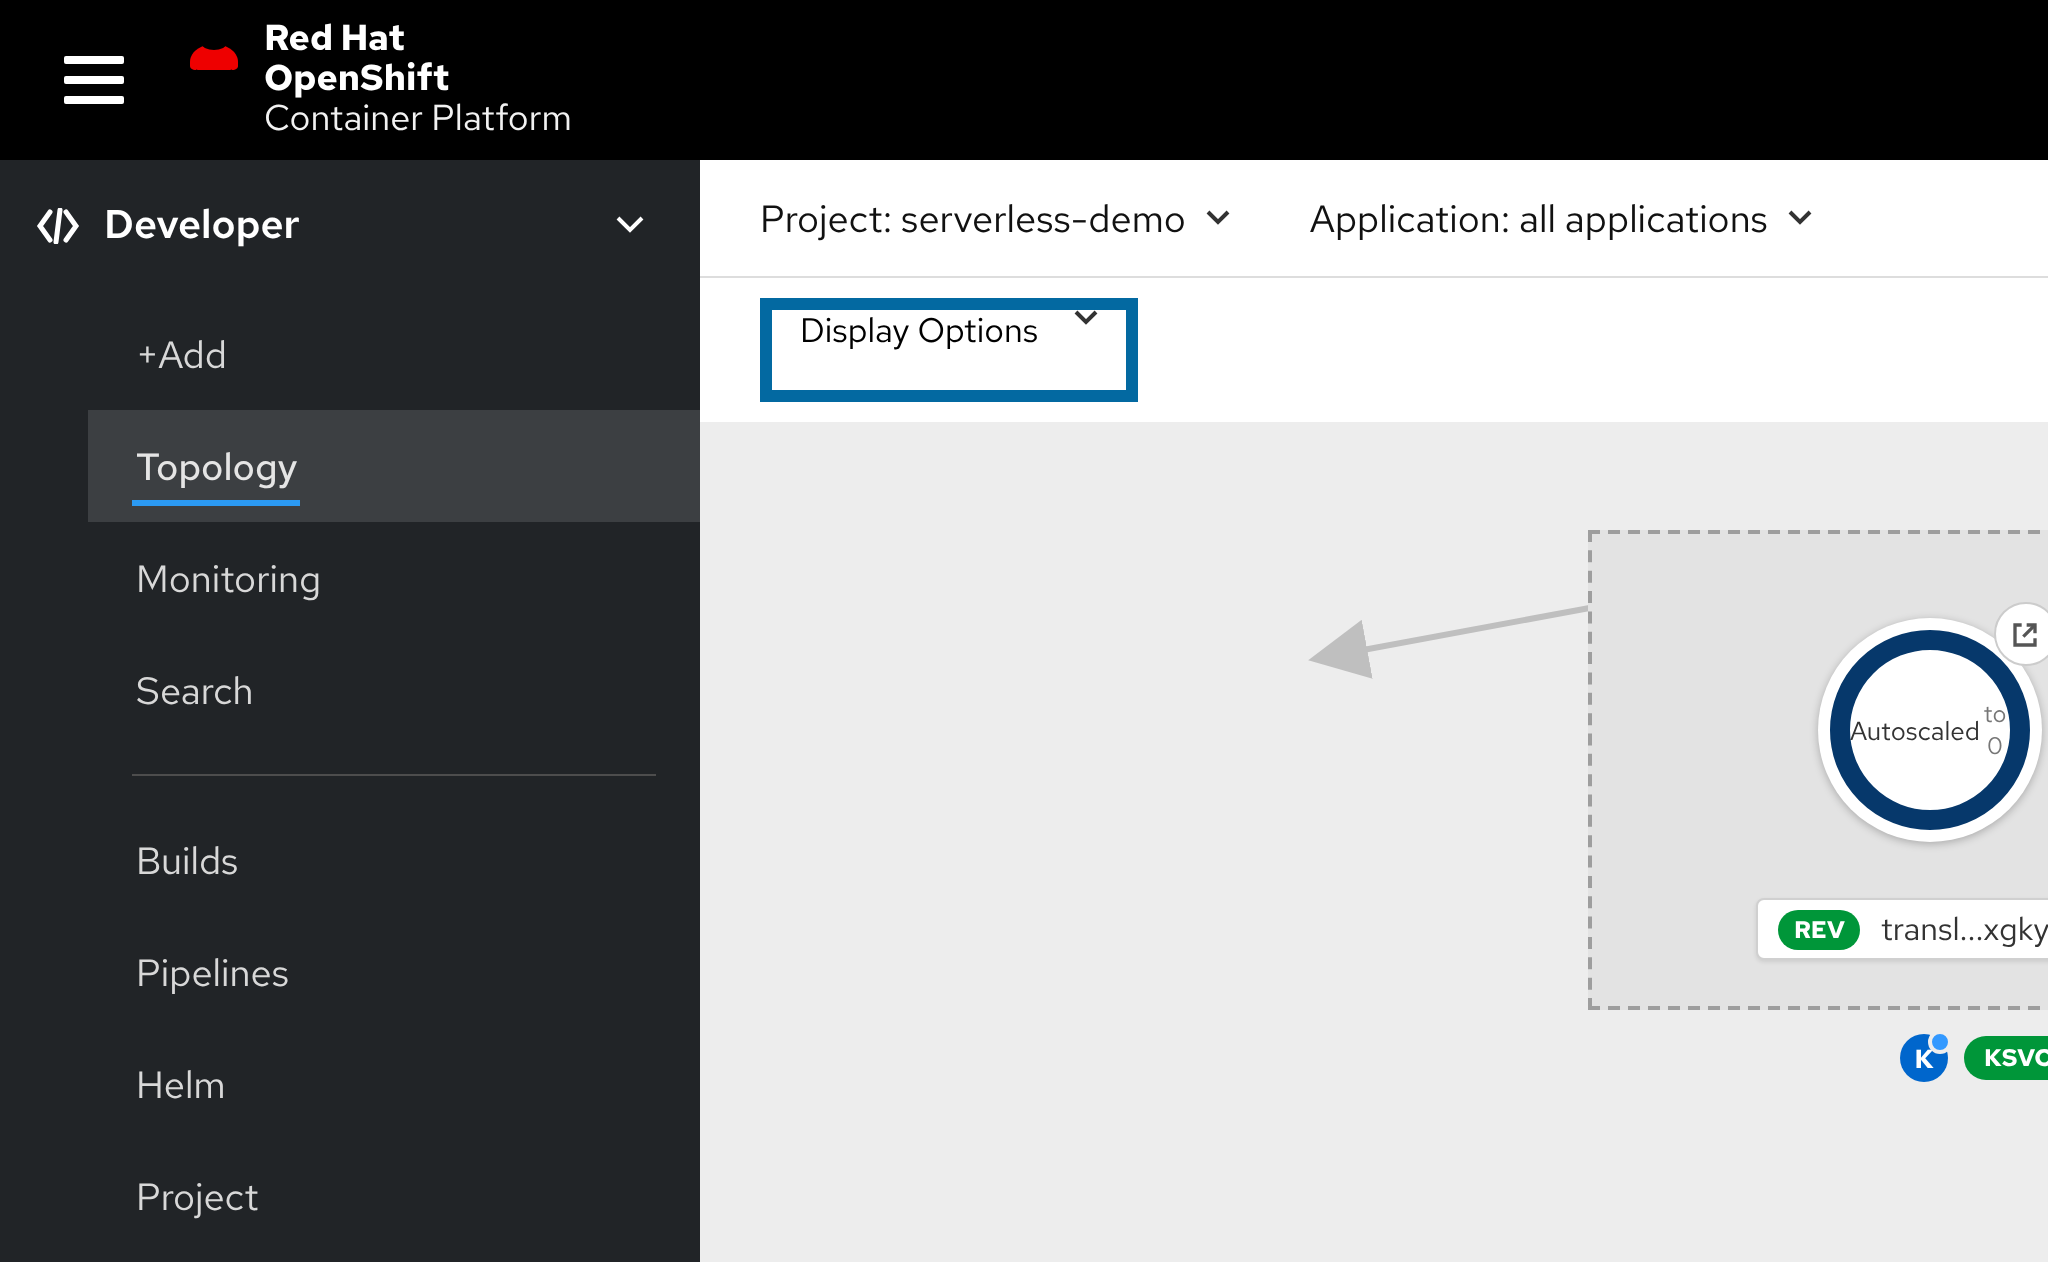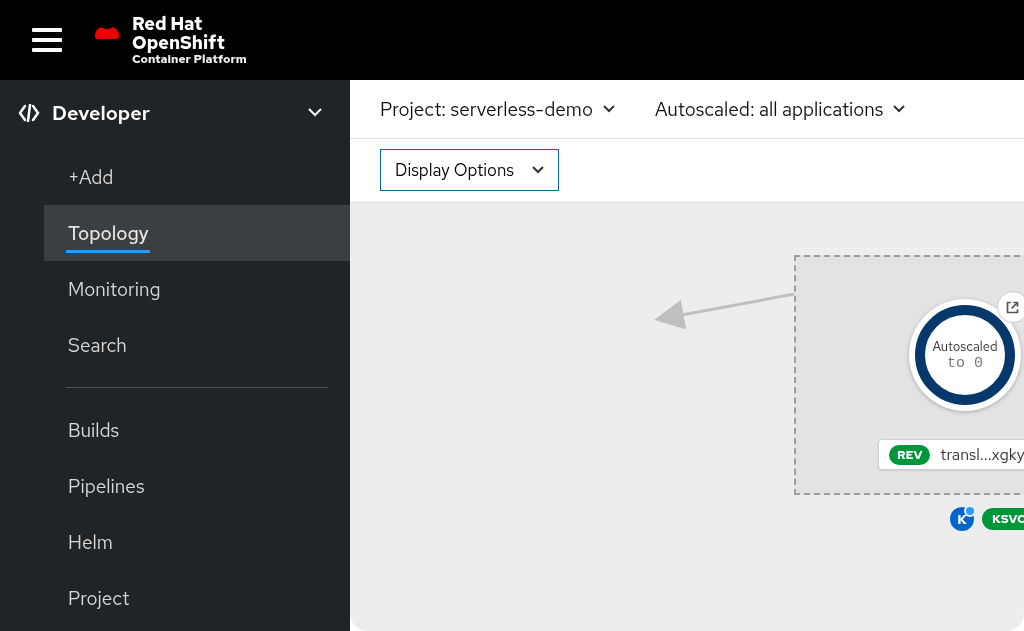--- a/index.html
+++ b/index.html
@@ -7,48 +7,48 @@
 
   
   .header{background:#000;height:80px;display:flex;align-items:center;padding-left:32px;}
   .hamburger{width:30px;height:24px;display:flex;flex-direction:column;justify-content:space-between;cursor:pointer;}
   .hamburger span{display:block;height:4px;background:#fff;border-radius:1px;}
   .brand{display:flex;align-items:flex-start;margin-left:30px;}
   .rh-hat{margin-top:6px;}
   .brand-text{color:#fff;margin-left:10px;line-height:1.1;}
   .brand-line1{font-weight:700;font-size:18px;}
   .brand-line1 .os{font-weight:700;}
-  .brand-line2{font-size:12px;font-weight:700;opacity:.95;}
+  .brand-line2{font-size:18px;font-weight:400;opacity:.95;}
 
   
   .shell{display:flex;height:calc(100% - 80px);}
   .sidebar{width:350px;background:#212427;color:#fff;}
   .persp{height:65px;display:flex;align-items:center;padding:0 28px 0 18px;justify-content:space-between;cursor:pointer;}
   .persp-left{display:flex;align-items:center;gap:12px;font-size:20px;font-weight:600;}
   .nav{padding-top:4px;margin-left:44px;}
   .nav-item{height:56px;display:flex;align-items:center;padding-left:24px;font-size:19px;color:#d8d8d8;cursor:pointer;}
   .nav-item.active{background:#3c3f42;color:#e5e5e5;position:relative;font-weight:500;}
   .nav-item.active::after{content:"";position:absolute;left:22px;bottom:8px;width:84px;height:3px;background:#2b9af3;}
   .nav-sep{border-top:1px solid #4d4d4d;margin:14px 22px;}
 
   
-  .content{flex:1;display:flex;flex-direction:column;background:#ededed;border-radius:18px;}
+  .content{flex:1;display:flex;flex-direction:column;background:#ededed;}
   .toolbar{background:#fff;border-bottom:1px solid #ddd;height:58px;display:flex;align-items:center;gap:40px;padding:0 30px;font-size:19px;color:#111;}
   .tb-item{display:flex;align-items:center;gap:10px;cursor:pointer;}
   .subbar{background:#fff;padding:10px 30px;}
-  .disp-btn{border:1px solid #0369a1;background:#fff;height:40px;display:inline-flex;align-items:center;padding:0 14px;font-size:17px;gap:18px;cursor:pointer;}
+  .disp-btn{border:6px solid #0369a1;background:#fff;height:40px;display:inline-flex;padding:0 14px;font-size:17px;gap:18px;cursor:pointer;}
   .canvas{flex:1;position:relative;}
 
   
   .group{position:absolute;left:444px;top:54px;width:532px;height:236px;border:2px dashed #9e9e9e;background:#e3e3e3;}
   .node{position:absolute;text-align:center;}
   .donut-wrap{width:112px;height:112px;border-radius:50%;background:#fff;box-shadow:0 1px 4px rgba(0,0,0,.25);position:relative;display:flex;align-items:center;justify-content:center;}
-  .donut{width:100px;height:100px;border-radius:50%;border:10px solid #06386b;box-sizing:border-box;display:flex;align-items:center;justify-content:center;flex-direction:column;background:#fff;}
+  .donut{width:100px;height:100px;border-radius:50%;border:10px solid #06386b;box-sizing:border-box;display:flex;align-items:center;justify-content:center;flex-direction:row;background:#fff;}
   .donut-inner{font-size:13px;color:#333;}
-  .donut-sub{font-size:15px;color:#777;font-family:Liberation Mono, monospace;}
+  .donut-sub{font-size:12px;color:#777;}
   .open-badge{position:absolute;top:-8px;right:-8px;width:30px;height:30px;background:#fff;border:1px solid #ccc;border-radius:50%;display:flex;align-items:center;justify-content:center;cursor:pointer;}
   .rev-row{display:flex;align-items:center;gap:10px;justify-content:center;background:#fff;border:1px solid #d0d0d0;border-radius:4px;padding:4px 10px;box-shadow:0 1px 2px rgba(0,0,0,.1);}
   .rev-tag{background:#009639;color:#ffffff;font-size:12px;font-weight:700;padding:2px 8px;border-radius:10px;}
   .rev-name{font-size:16px;color:#333;}
 
   .svc-row{position:absolute;left:600px;top:306px;display:flex;align-items:center;gap:8px;}
   .k-badge{width:24px;height:24px;border-radius:50%;background:#0066cc;color:#fff;font-size:13px;font-weight:700;display:flex;align-items:center;justify-content:center;position:relative;}
   .k-badge .dot{position:absolute;top:-2px;right:-2px;width:8px;height:8px;border-radius:50%;background:#3399ff;border:2px solid #ededed;}
   .ksvc-tag{background:#009639;color:#fff;font-size:12px;font-weight:700;padding:3px 10px;border-radius:12px;}
   .caret{color:#333;}
@@ -118,21 +118,21 @@
     <div class="toolbar">
       <div class="tb-item">
         <span>Project: serverless-demo</span>
         <span class="caret">
           <svg width="12" height="8" viewBox="0 0 12 8">
               <path d="M1 1 L6 6 L11 1" fill="none" stroke="#333" stroke-width="2"></path>
             </svg>
         </span>
       </div>
       <div class="tb-item">
-        <span>Autoscaled: all applications</span>
+        <span>Application: all applications</span>
         <span class="caret">
           <svg width="12" height="8" viewBox="0 0 12 8">
               <path d="M1 1 L6 6 L11 1" fill="none" stroke="#333" stroke-width="2"></path>
             </svg>
         </span>
       </div>
     </div>
     <div class="subbar">
       <div class="disp-btn">
         <span>Display Options</span>

